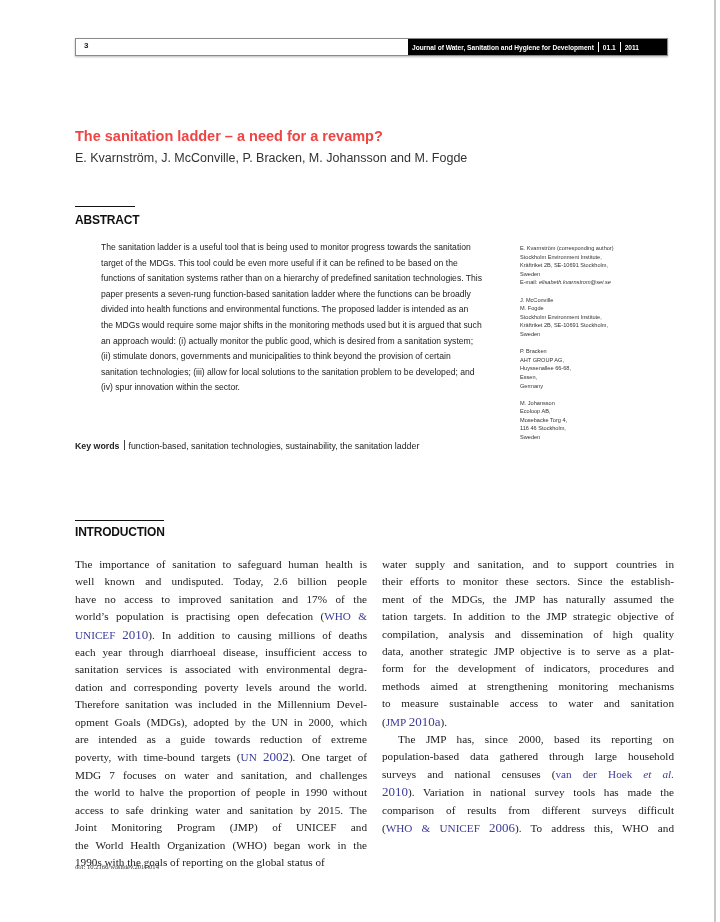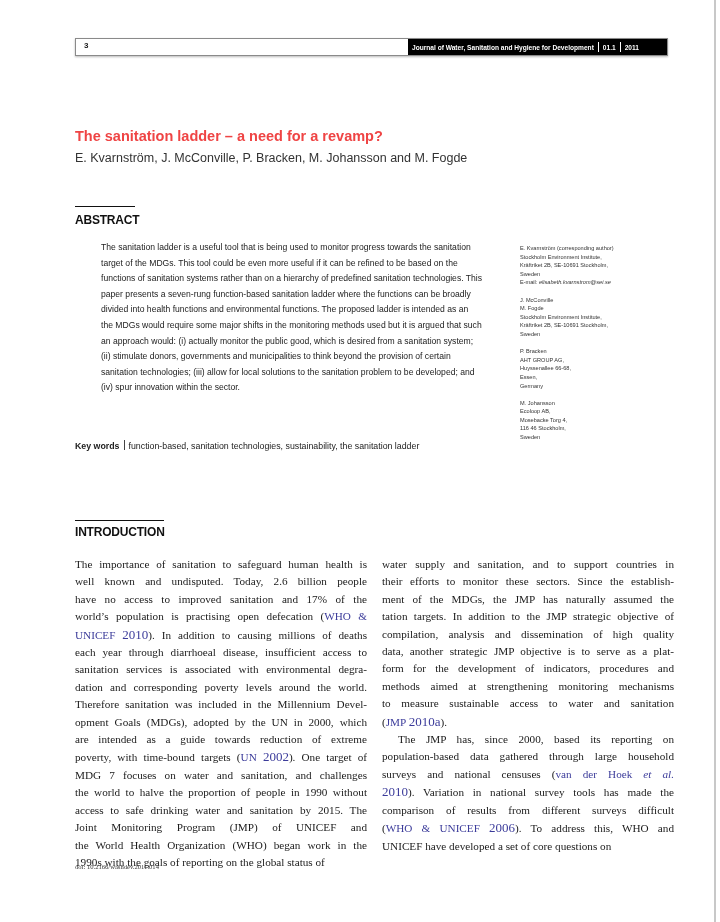--- a/index.html
+++ b/index.html
@@ -142,16 +142,15 @@
     <span class="line">form for the development of indicators, procedures and</span>
     <span class="line">methods aimed at strengthening monitoring mechanisms</span>
     <span class="line">to measure sustainable access to water and sanitation</span>
     <span class="line last">(<span class="cite">JMP <span class="sc">2010a</span></span>).</span>
     <span class="line indent">The JMP has, since 2000, based its reporting on</span>
     <span class="line">population-based data gathered through large household</span>
     <span class="line">surveys and national censuses (<span class="cite">van der Hoek <i>et al.</i></span></span>
     <span class="line"><span class="cite"><span class="sc">2010</span></span>). Variation in national survey tools has made the</span>
     <span class="line">comparison of results from different surveys difficult</span>
     <span class="line">(<span class="cite">WHO &amp; UNICEF <span class="sc">2006</span></span>). To address this, WHO and</span>
-    <span class="line last">UNICEF have developed a set of core questions on</span>
   </div>
 
 <div class="doi">doi: 10.2166/washdev.2011.014</div>
 
 </body></html>

